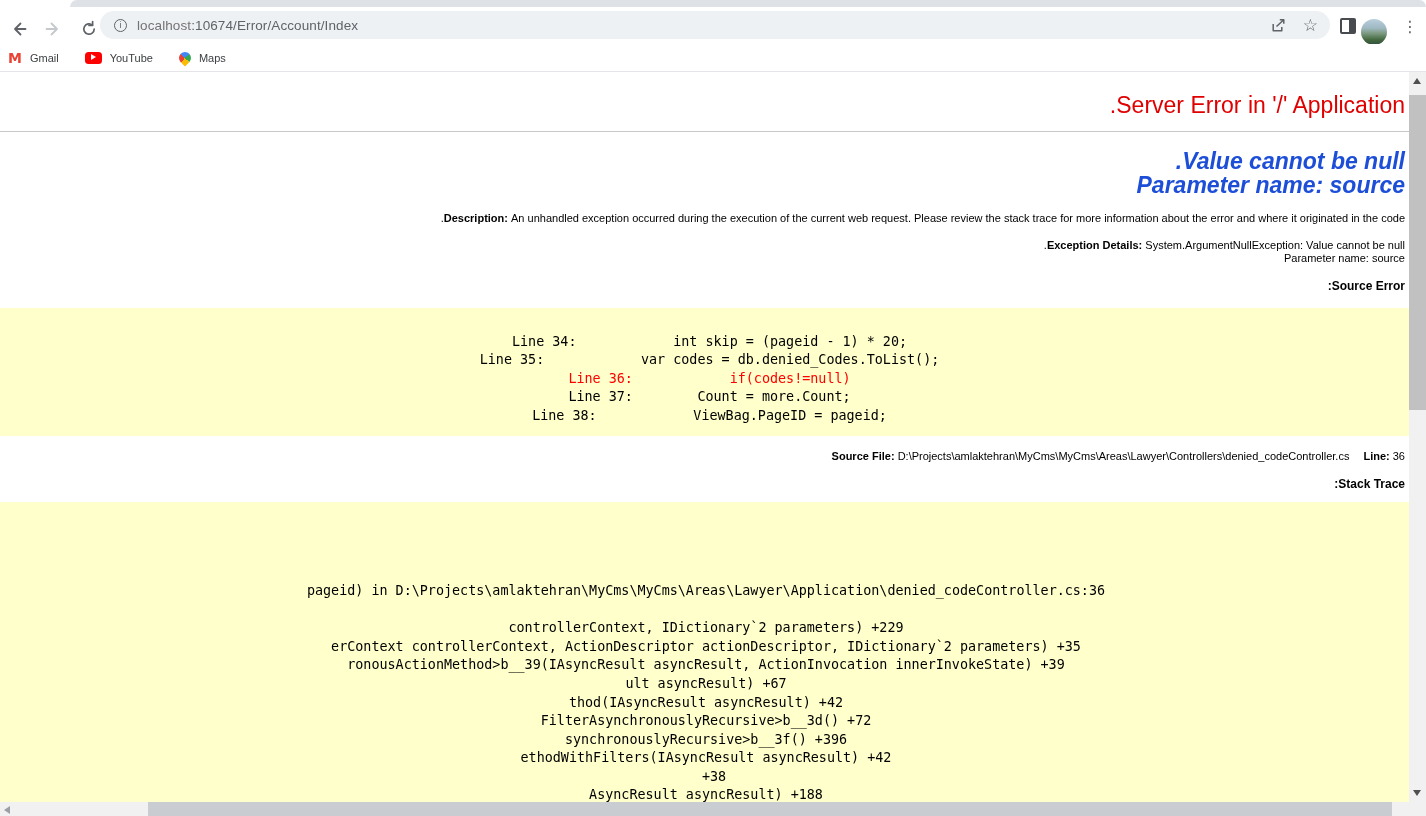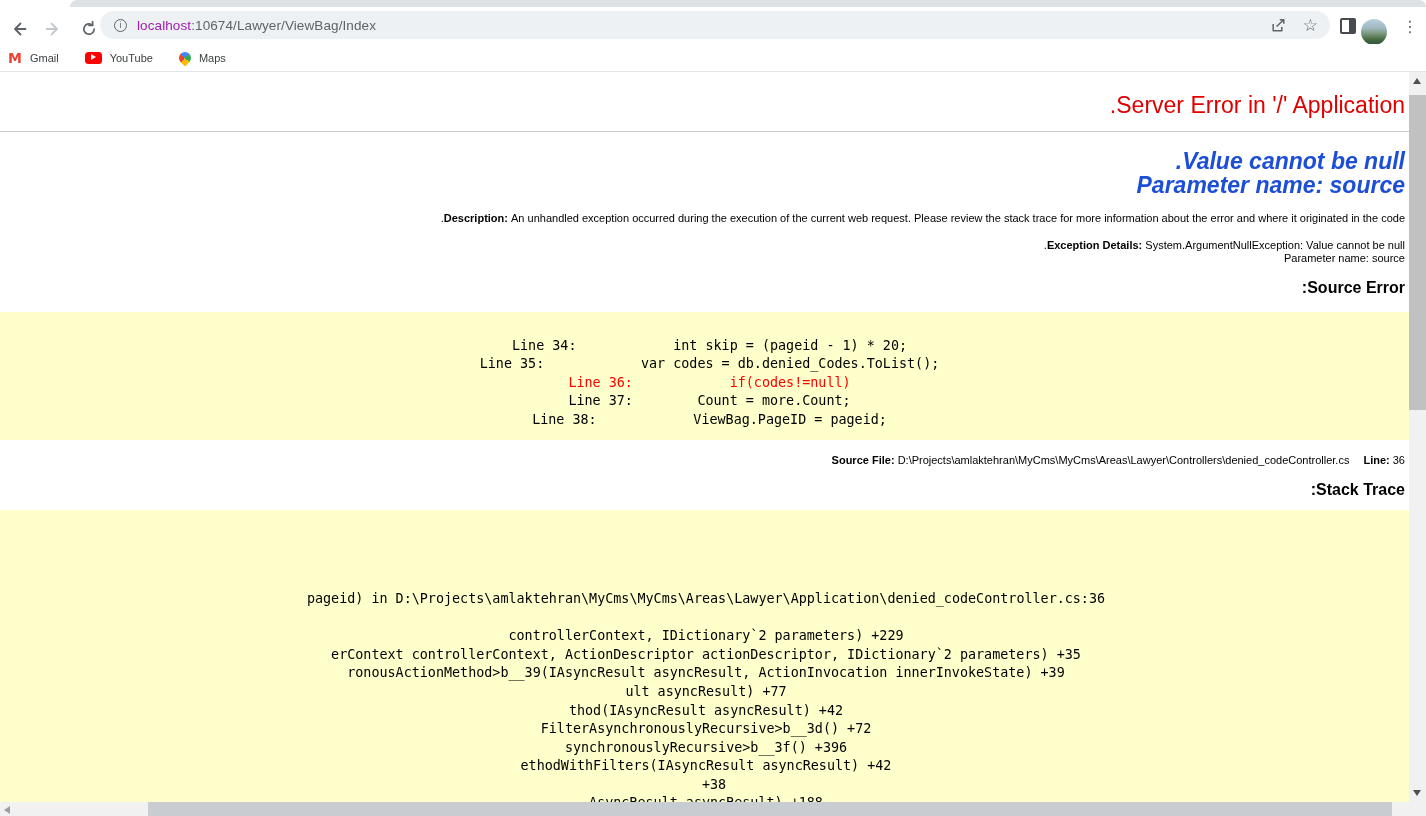--- a/index.html
+++ b/index.html
@@ -13,21 +13,21 @@
   .toolbar { position:absolute; top:7px; left:0; right:0; height:37px; background:#fff; }
   .navbtn { position:absolute; top:11px; width:22px; height:22px; display:flex;
             align-items:center; justify-content:center; cursor:pointer; }
   .btn-back { left:8px; } .btn-fwd { left:42px; } .btn-reload { left:78px; }
   .omnibox { position:absolute; left:100px; top:4px; width:1230px; height:28px;
              background:#eef1f4; border-radius:14px; display:flex; align-items:center; }
   .info-ico { width:13px; height:13px; border:1.2px solid #5f6368; border-radius:50%;
               margin-left:14px; font-size:9px; color:#5f6368; display:flex;
               align-items:center; justify-content:center; font-style:normal; }
   .urltext { margin-left:10px; font-size:13.5px; letter-spacing:.1px; white-space:nowrap; }
-  .url-host { color:#a21caf;margin-top:16px; } .url-rest { color:#5f6368; }
+  .url-host { color:#737373;margin-top:16px; } .url-rest { color:#5f6368; }
   .omni-right { position:absolute; right:12px; display:flex; align-items:center; gap:16px; }
   .star { font-family:"DejaVu Sans", sans-serif; font-size:17px; color:#5f6368; line-height:1; }
   .sidepanel { position:absolute; left:1340px; top:11px; width:16px; height:16px;
                border:2px solid #474b50; border-radius:2px; }
   .sidepanel i { position:absolute; right:0; top:0; bottom:0; width:5px; background:#474b50; display:block; }
   .avatar { position:absolute; left:1361px; top:12px; width:26px; height:26px; border-radius:50%;
             background:linear-gradient(180deg,#b9cfdd 0%,#9fb9c2 35%,#7d9a80 55%,#44683f 80%,#2f4f3e 100%); }
   .menudots { position:absolute; left:1402px; top:10px; font-family:"DejaVu Sans", sans-serif;
               font-size:16px; color:#5f6368; letter-spacing:0; }
   .bookmarks { position:absolute; top:44px; left:0; right:0; height:28px; background:#fff;
@@ -49,21 +49,21 @@
   .err-title { margin-top:20px; font-size:23px; font-weight:400; color:#e00000;
                font-family:"Liberation Sans", sans-serif; }
   .rule { margin-top:12px; border:0; border-top:1px solid #c8c8c8; width:100%; }
   .err-sub { margin-top:17px; font-size:23px; line-height:24px; font-style:italic;
              font-weight:600; color:#1d4ed8; font-family:Liberation Sans, sans-serif; }
   .err-sub span { display:block; }
   .small { font-size:11px; line-height:13px; }
   .desc { margin-top:15px; }
   .exc { margin-top:14px; }
   b.lbl { font-weight:700; }
-  .section-label { margin-top:14px; font-size:16px; font-weight:700;margin-left:7px; }
+  .section-label { margin-top:14px; font-size:12px; font-weight:700;margin-left:7px; }
   .yellow { background:#ffffcc; width:100%; direction:ltr; text-align:center;
             font-family:"DejaVu Sans Mono", monospace; font-size:13.4px; line-height:18.6px;
             color:#000; }
   .codeblock { margin-top:15px; padding:6px 0 10px 10px; }
   .codeline { white-space:pre; min-height:18.6px; }
   .codeline.hl { color:#ff0000; }
   .sourcefile { margin-top:14px; }
   .gap-sp { display:inline-block; width:14px; }
   .stackblock { margin-top:11px; padding:6px 0 0 3px; height:340px; }
 
@@ -101,21 +101,21 @@
     </div>
     <div class="navbtn btn-reload">
       <svg width="18" height="18" viewBox="0 0 18 18">
         <path d="M14.2 9 a5.2 5.2 0 1 1 -1.7-3.85" fill="none" stroke="#5f6368" stroke-width="1.7" stroke-linecap="round"></path>
         <path d="M12.6 1.6 V5.3 H8.9" fill="none" stroke="#5f6368" stroke-width="1.7" stroke-linecap="round" stroke-linejoin="round"></path>
       </svg>
     </div>
 
     <div class="omnibox">
       <i class="info-ico">i</i>
-      <span class="urltext"><span class="url-host">localhost</span><span class="url-rest">:10674/Lawyer/ViewBag/Index</span></span>
+      <span class="urltext"><span class="url-host">localhost</span><span class="url-rest">:10674/Error/Account/Index</span></span>
       <span class="omni-right">
         <span>
           <svg width="17" height="17" viewBox="0 0 17 17">
             <path d="M3.2 7 V13.8 H11.8 V10" fill="none" stroke="#5f6368" stroke-width="1.5" stroke-linejoin="round"></path>
             <path d="M6.5 9.5 L13.8 2.8 M9.8 2.8 H13.8 V6.8" fill="none" stroke="#5f6368" stroke-width="1.5" stroke-linejoin="round"></path>
           </svg>
         </span>
         <span class="star">☆</span>
       </span>
     </div>
@@ -178,21 +178,21 @@
     <div class="yellow stackblock">
       <div class="codeline"></div>
       <div class="codeline"></div>
       <div class="codeline"></div>
       <div class="codeline"></div>
       <div class="codeline">pageid) in D:\Projects\amlaktehran\MyCms\MyCms\Areas\Lawyer\Application\denied_codeController.cs:36</div>
       <div class="codeline"></div>
       <div class="codeline">controllerContext, IDictionary`2 parameters) +229</div>
       <div class="codeline">erContext controllerContext, ActionDescriptor actionDescriptor, IDictionary`2 parameters) +35</div>
       <div class="codeline">ronousActionMethod&gt;b__39(IAsyncResult asyncResult, ActionInvocation innerInvokeState) +39</div>
-      <div class="codeline">ult asyncResult) +77</div>
+      <div class="codeline">ult asyncResult) +67</div>
       <div class="codeline">thod(IAsyncResult asyncResult) +42</div>
       <div class="codeline">FilterAsynchronouslyRecursive&gt;b__3d() +72</div>
       <div class="codeline">synchronouslyRecursive&gt;b__3f() +396</div>
       <div class="codeline">ethodWithFilters(IAsyncResult asyncResult) +42</div>
       <div class="codeline">  +38</div>
       <div class="codeline">AsyncResult asyncResult) +188</div>
     </div>
   </div>
 
   <div class="vscroll">

